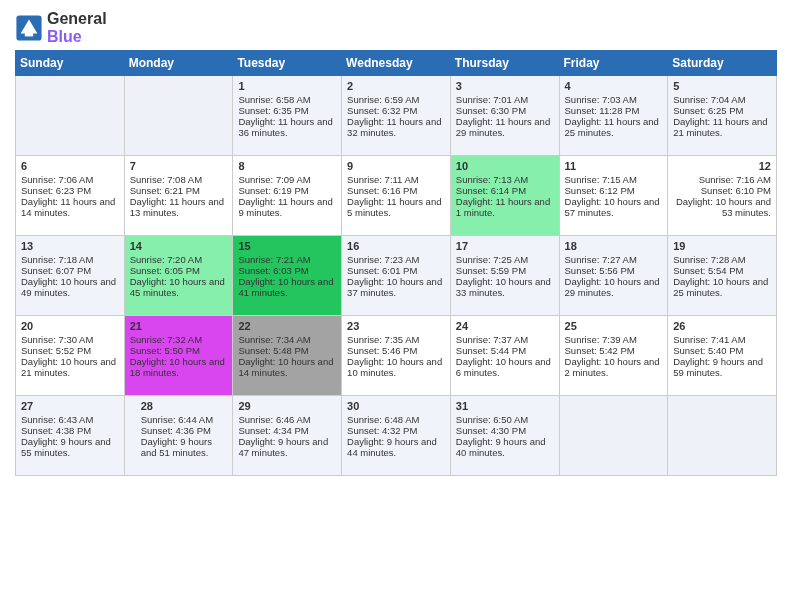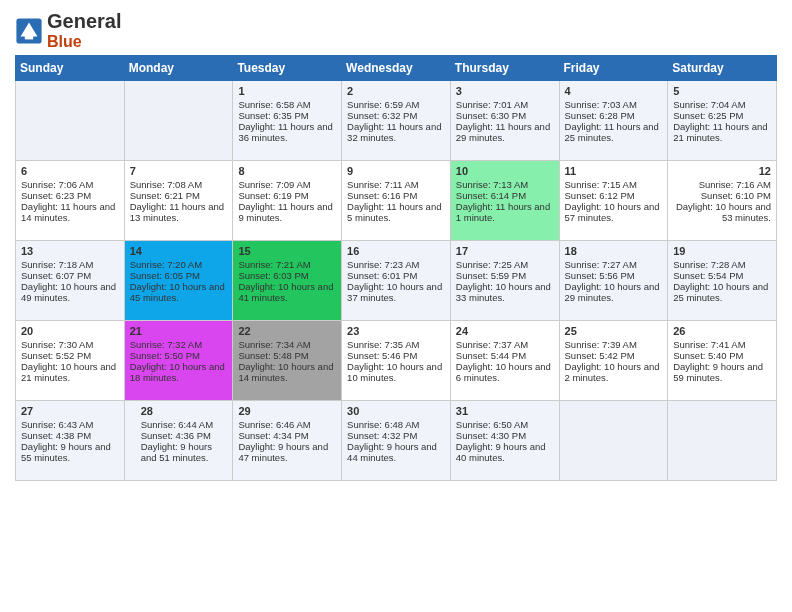--- a/index.html
+++ b/index.html
@@ -81,22 +81,22 @@
 <body>
 
 <div class="header">
   <div class="logo">
     <svg class="logo-icon" viewBox="0 0 40 40">
       <rect x="2" y="2" width="36" height="36" rx="4" fill="#2a6db5"></rect>
       <polygon points="20,8 32,28 8,28" fill="white"></polygon>
       <rect x="14" y="24" width="12" height="8" fill="white"></rect>
     </svg>
     <div>
-      <span style="font-size:20px;font-weight:bold;color:#333;">General</span><br>
-      <span style="font-size:16px;font-weight:bold;color:#c2410c;">Blue</span>
+      <span style="font-size:16px;font-weight:bold;color:#333;">General</span><br>
+      <span style="font-size:16px;font-weight:bold;color:#8b5cf6;">Blue</span>
     </div>
   </div>
   <div class="title-block">
     <div class="month-title"></div>
     <div class="location"></div>
   </div>
 </div>
 
 <table>
   <thead>
@@ -128,21 +128,21 @@
         </td>
         <td style="background-color: rgb(240, 244, 250);">
           <span class="day-num">3</span>
           <div>Sunrise: 7:01 AM</div>
           <div>Sunset: 6:30 PM</div>
           <div>Daylight: 11 hours and 29 minutes.</div>
         </td>
         <td style="background-color: rgb(240, 244, 250);">
           <span class="day-num">4</span>
           <div>Sunrise: 7:03 AM</div>
-          <div>Sunset: 6:28 PM</div>
+          <div>Sunset: 11:28 PM</div>
           <div>Daylight: 11 hours and 25 minutes.</div>
         </td>
         <td style="background-color: rgb(240, 244, 250);">
           <span class="day-num">5</span>
           <div>Sunrise: 7:04 AM</div>
           <div>Sunset: 6:25 PM</div>
           <div>Daylight: 11 hours and 21 minutes.</div>
         </td>
       </tr>
       <tr>
@@ -189,21 +189,21 @@
           <div>Daylight: 10 hours and 53 minutes.</div>
         </td>
       </tr>
       <tr>
         <td style="background-color: rgb(240, 244, 250);">
           <span class="day-num">13</span>
           <div>Sunrise: 7:18 AM</div>
           <div>Sunset: 6:07 PM</div>
           <div>Daylight: 10 hours and 49 minutes.</div>
         </td>
-        <td style="background-color: #0ea5e9;">
+        <td style="background-color: #86efac;">
           <span class="day-num">14</span>
           <div>Sunrise: 7:20 AM</div>
           <div>Sunset: 6:05 PM</div>
           <div>Daylight: 10 hours and 45 minutes.</div>
         </td>
         <td style="background-color: #22c55e;">
           <span class="day-num">15</span>
           <div>Sunrise: 7:21 AM</div>
           <div>Sunset: 6:03 PM</div>
           <div>Daylight: 10 hours and 41 minutes.</div>

